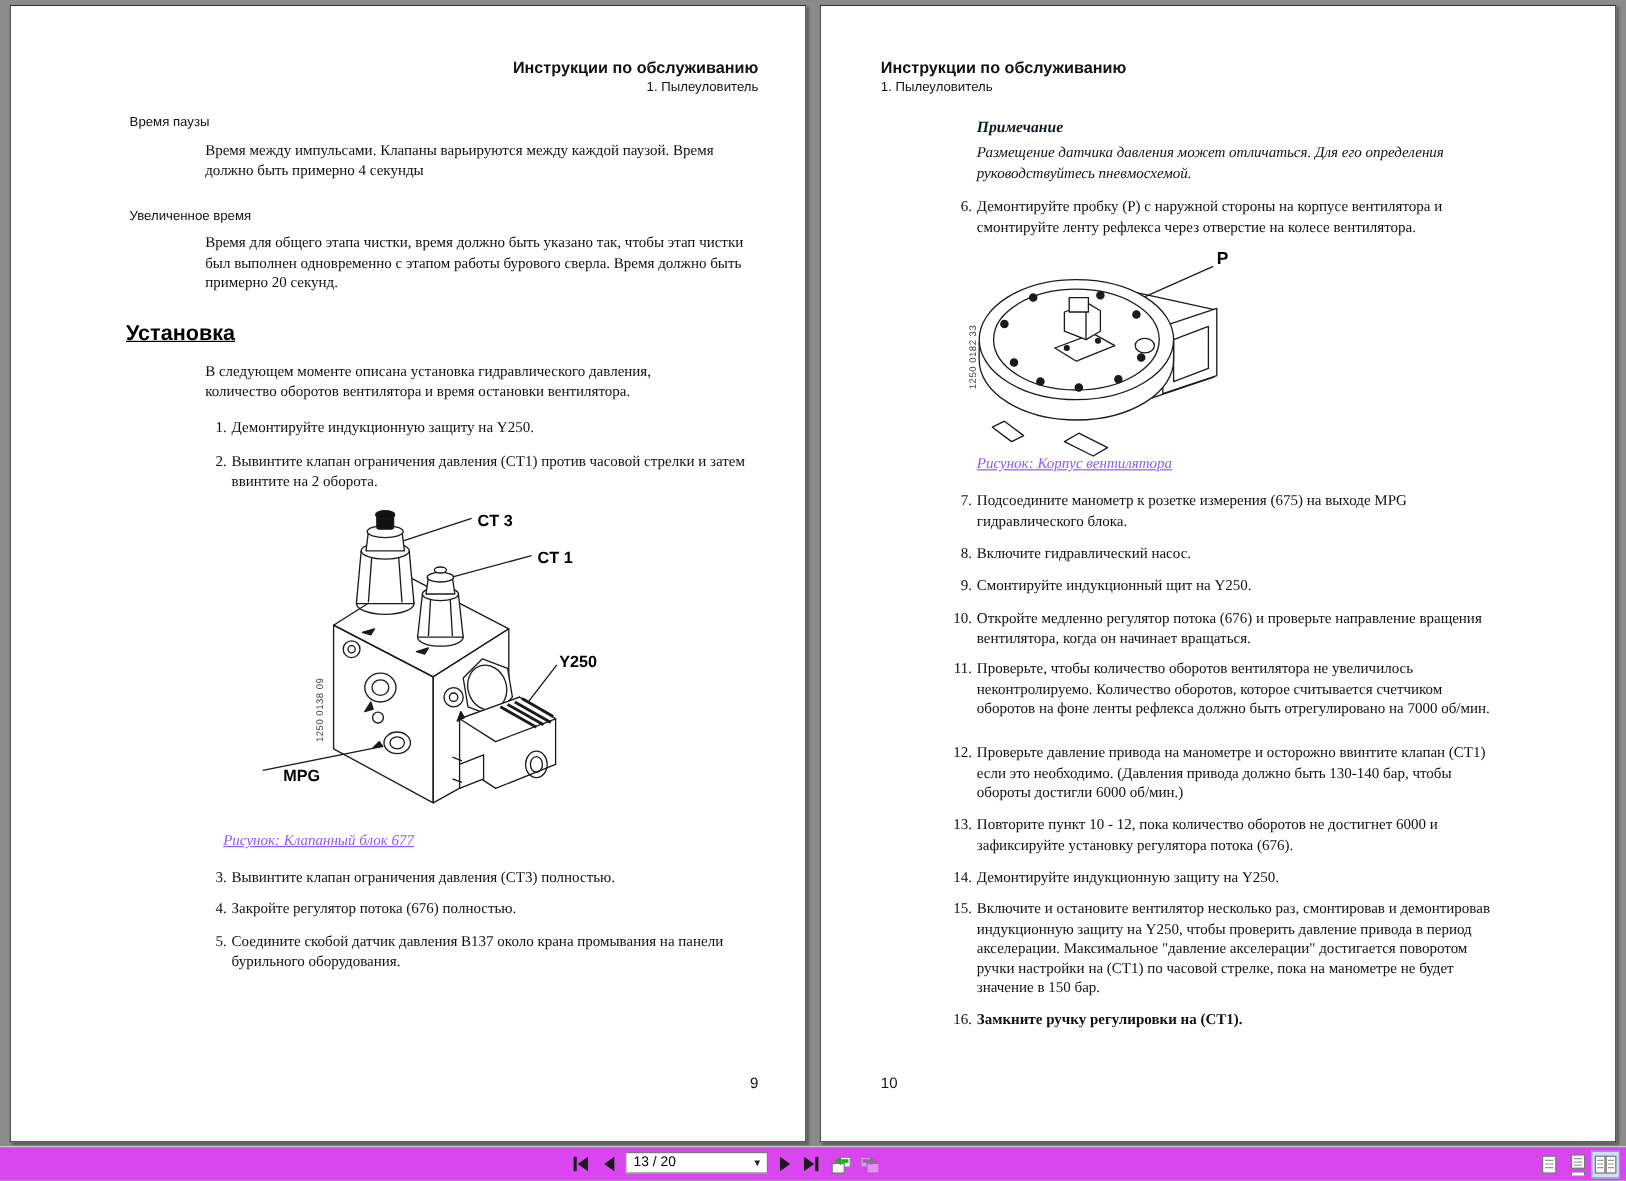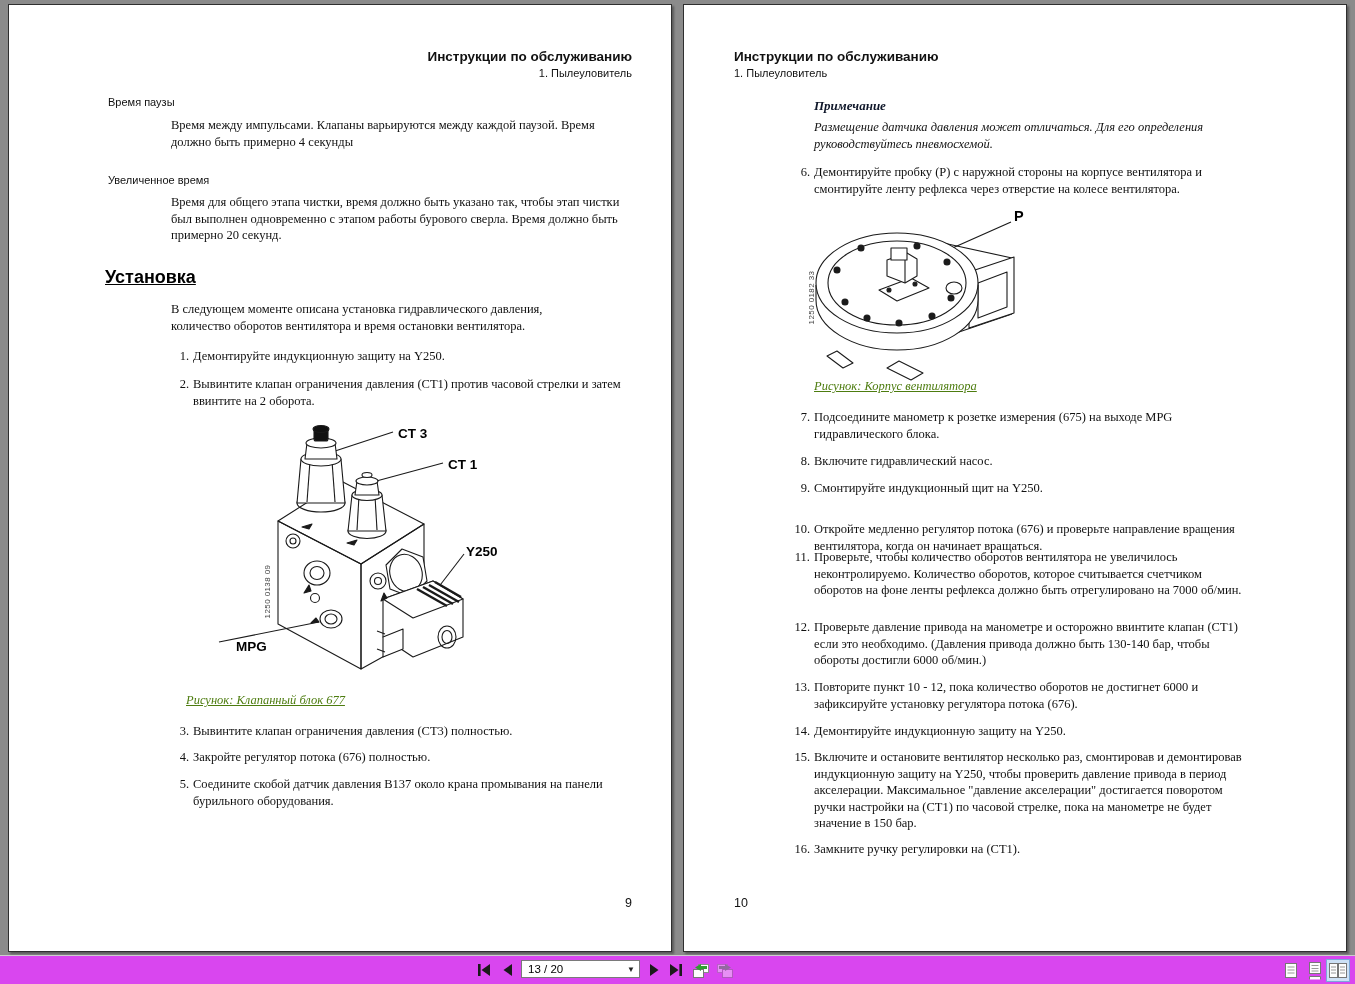--- a/index.html
+++ b/index.html
@@ -19,21 +19,21 @@
   
   .hdr-title { position:absolute; font:bold 13.5px "Liberation Sans",sans-serif; color:#111; }
   .hdr-sub   { position:absolute; font:11px "Liberation Sans",sans-serif; color:#111; }
   .side-label{ position:absolute; font:11px "Liberation Sans",sans-serif; color:#111; }
   .body-text { position:absolute; font:12.5px/16.5px "Liberation Serif",serif; color:#111; }
   .big-head  { position:absolute; font:bold 18px "Liberation Sans",sans-serif; color:#000; }
   .step      { position:absolute; display:flex; font:12.5px/16.5px "Liberation Serif",serif; color:#111; }
   .step .num { flex:none; text-align:right; }
   .pl .num   { width:26px; margin-right:4px; }
   .pr .num   { width:30px; margin-right:4px; }
-  .fig-caption { position:absolute; font:italic 12.5px "Liberation Serif",serif; text-decoration:underline; color:#4d7c0f; }
+  .fig-caption { position:absolute; font:italic 12.5px "Liberation Serif",serif; text-decoration:underline; color:#8b5cf6; }
   .fig-label { position:absolute; font:bold 13.5px "Liberation Sans",sans-serif; color:#000; }
   .note-title{ position:absolute; font:italic bold 13px "Liberation Serif",serif; color:#0f172a; }
   .note-body { position:absolute; font:italic 12.5px/16.5px "Liberation Serif",serif; color:#111; }
   .pagenum   { position:absolute; font:12.5px "Liberation Sans",sans-serif; color:#111; }
   .part-code { position:absolute; font:8px "Liberation Sans",sans-serif; color:#444;
                transform:rotate(-90deg); transform-origin:center; width:64px; text-align:center;
                letter-spacing:.4px; }
   svg.lineart { position:absolute; }
   svg.lineart * { vector-effect:non-scaling-stroke; }
 
@@ -249,21 +249,21 @@
         <span class="txt" style="width:433px;">Подсоедините манометр к розетке измерения (675) на выходе MPG гидравлического блока.</span>
     </div>
     <div class="step pr" style="left:96px; top:448px; width:467px;">
       <span class="num">8.</span>
         <span class="txt" style="width:433px;">Включите гидравлический насос.</span>
     </div>
     <div class="step pr" style="left:96px; top:475px; width:467px;">
       <span class="num">9.</span>
         <span class="txt" style="width:433px;">Смонтируйте индукционный щит на Y250.</span>
     </div>
-    <div class="step pr" style="left:96px; top:516px; width:467px;">
+    <div class="step pr" style="left:96px; top:502px; width:467px;">
       <span class="num">10.</span>
         <span class="txt" style="width:433px;">Откройте медленно регулятор потока (676) и проверьте направление вращения вентилятора, когда он начинает вращаться.</span>
     </div>
     <div class="step pr" style="left:96px; top:544px; width:467px;">
       <span class="num">11.</span>
         <span class="txt" style="width:433px;">Проверьте, чтобы количество оборотов вентилятора не увеличилось неконтролируемо. Количество оборотов, которое считывается счетчиком оборотов на фоне ленты рефлекса должно быть отрегулировано на 7000 об/мин.</span>
     </div>
     <div class="step pr" style="left:96px; top:614px; width:467px;">
       <span class="num">12.</span>
         <span class="txt" style="width:433px;">Проверьте давление привода на манометре и осторожно ввинтите клапан (CT1) если это необходимо. (Давления привода должно быть 130-140 бар, чтобы обороты достигли 6000 об/мин.)</span>
@@ -275,21 +275,21 @@
     <div class="step pr" style="left:96px; top:718px; width:467px;">
       <span class="num">14.</span>
         <span class="txt" style="width:433px;">Демонтируйте индукционную защиту на Y250.</span>
     </div>
     <div class="step pr" style="left:96px; top:744px; width:467px;">
       <span class="num">15.</span>
         <span class="txt" style="width:433px;">Включите и остановите вентилятор несколько раз, смонтировав и демонтировав индукционную защиту на Y250, чтобы проверить давление привода в период акселерации. Максимальное "давление акселерации" достигается поворотом ручки настройки на (CT1) по часовой стрелке, пока на манометре не будет значение в 150 бар.</span>
     </div>
     <div class="step pr" style="left:96px; top:836px; width:467px;">
       <span class="num">16.</span>
-        <span class="txt" style="width:433px;">Замкните ручку регулировки на (CT1).</span>
+        <span class="txt" style="width:433px;font-weight:bold;">Замкните ручку регулировки на (CT1).</span>
     </div>
 
     <div class="pagenum" style="left:50px; top:891px;">10</div>
   </div>
 
   <div class="statusbar">
 
     <div class="tb-btn" style="left:474px;">
       <svg width="16" height="14">
         <rect x="2" y="1" width="2.6" height="12" fill="#1a1a1a"></rect>

